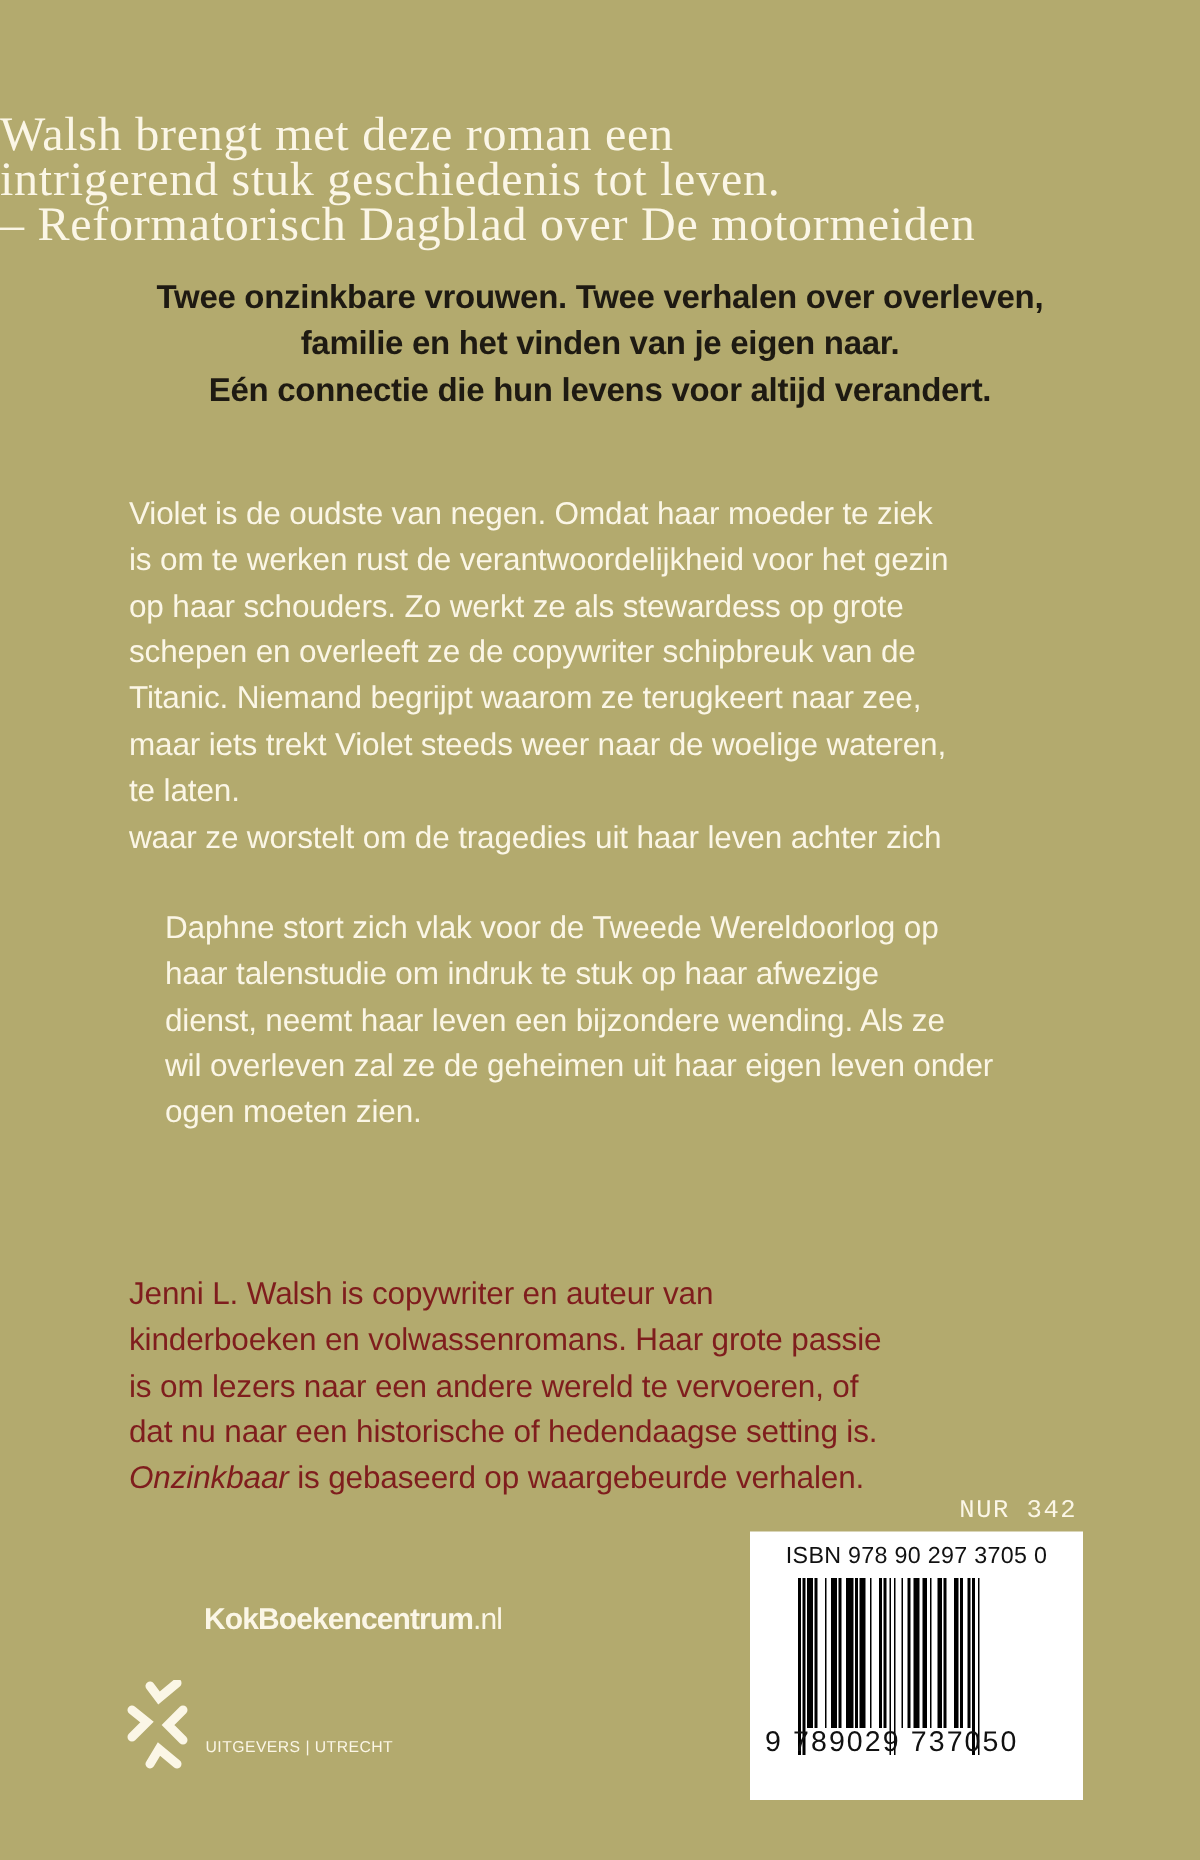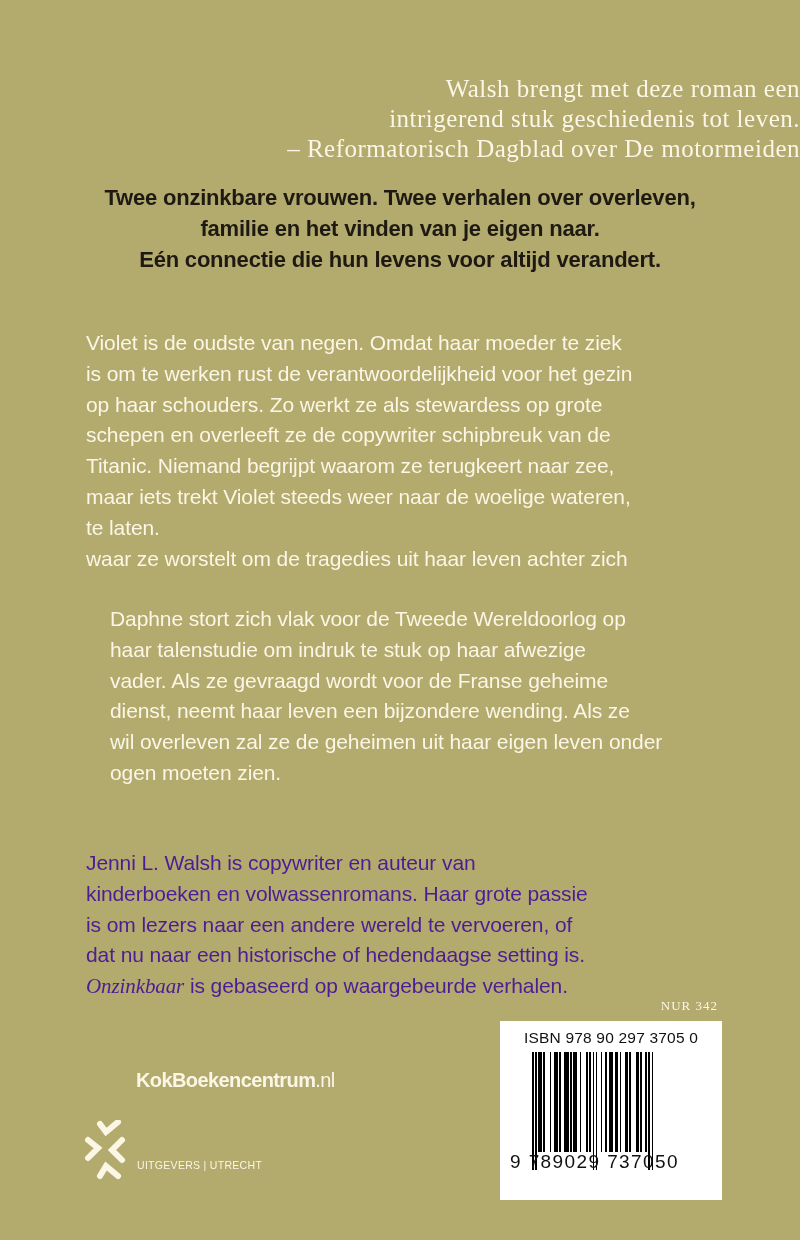--- a/index.html
+++ b/index.html
@@ -5,24 +5,24 @@
     html, body { margin: 0; padding: 0; }
     body {
       width: 800px; height: 1240px;
       background: #b3aa6e;
       position: relative;
       overflow: hidden;
       font-family: "Liberation Sans", sans-serif;
     }
     .quote {
       position: absolute; left: 0; width: 800px; top: 74px;
-      text-align: right;
+      text-align: left;
       font-family: "Liberation Serif", "DejaVu Serif", serif;
       color: #fbf6e6;
-      font-size: 25px;
+      font-size: 32px;
       line-height: 30px;
       letter-spacing: 0.5px;
     }
     .quote .src { }
     .tagline {
       position: absolute; left: 0; width: 800px; top: 182px;
       text-align: center;
       font-weight: bold;
       color: #1e1a12;
       font-size: 22px;
@@ -31,27 +31,27 @@
     }
     .para {
       position: absolute; left: 86px; width: 650px;
       font-size: 21px;
       line-height: 30.8px;
       letter-spacing: -0.1px;
       margin: 0;
     }
     .p1 { top: 328px; color: #fbf6e6; }
     .p2 { top: 604px; color: #fbf6e6; margin-left: 24px; }
-    .p3 { top: 848px; color: #4c1d95; }
-    .p3 .it { font-style: italic; font-family: Liberation Serif, serif; }
+    .p3 { top: 848px; color: #7f1d1d; }
+    .p3 .it { font-style: italic; }
     .nur {
       position: absolute; right: 82px; top: 998px;
-      font-family: Liberation Serif, serif;
+      font-family: Liberation Mono, monospace;
       color: #fbf6e6;
-      font-size: 13px;
+      font-size: 17px;
       letter-spacing: 1px;
     }
     .barcode-box {
       position: absolute; left: 500px; top: 1021px; width: 222px; height: 179px;
       background: #ffffff;
     }
     .isbn {
       position: absolute; left: 0; width: 222px; top: 8px;
       text-align: center; font-size: 15.5px; color: #111;
       letter-spacing: 0.2px;
@@ -101,21 +101,20 @@
   <div>schepen en overleeft ze de copywriter schipbreuk van de</div>
   <div>Titanic. Niemand begrijpt waarom ze terugkeert naar zee,</div>
   <div>maar iets trekt Violet steeds weer naar de woelige wateren,</div>
   <div>te laten.</div>
   <div>waar ze worstelt om de tragedies uit haar leven achter zich</div>
 </div>
 
 <div class="para p2">
   <div>Daphne stort zich vlak voor de Tweede Wereldoorlog op</div>
   <div>haar talenstudie om indruk te stuk op haar afwezige</div>
-  <div>vader. Als ze gevraagd wordt voor de Franse geheime</div>
   <div>dienst, neemt haar leven een bijzondere wending. Als ze</div>
   <div>wil overleven zal ze de geheimen uit haar eigen leven onder</div>
   <div>ogen moeten zien.</div>
 </div>
 
 <div class="para p3">
   <div>Jenni L. Walsh is copywriter en auteur van</div>
   <div>kinderboeken en volwassenromans. Haar grote passie</div>
   <div>is om lezers naar een andere wereld te vervoeren, of</div>
   <div>dat nu naar een historische of hedendaagse setting is.</div>

